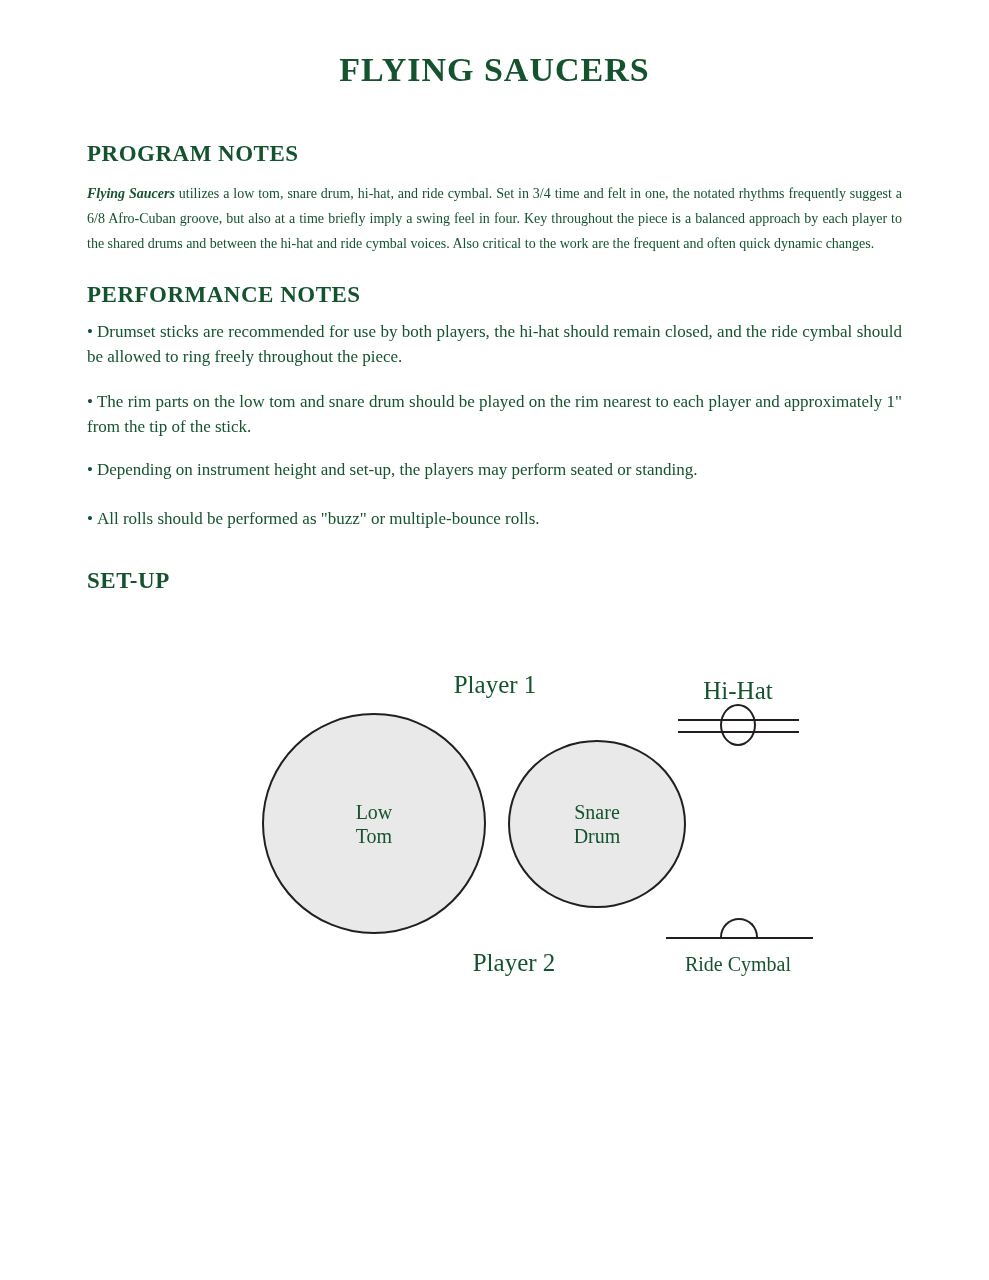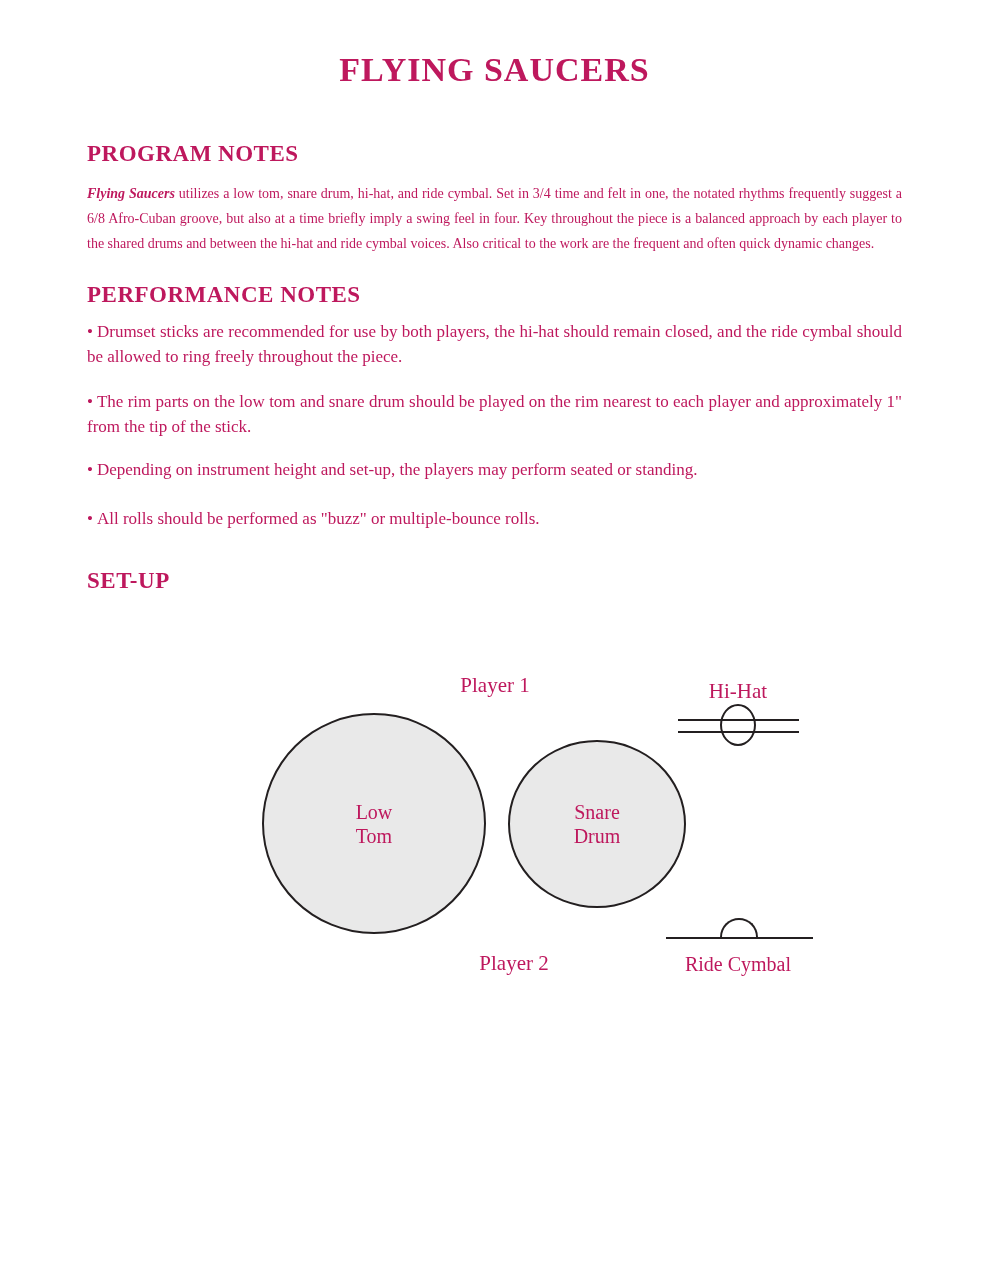--- a/index.html
+++ b/index.html
@@ -1,19 +1,19 @@
 <!DOCTYPE html>
 <html><head>
 <meta charset="utf-8">
 <style>
   html,body { margin:0; padding:0; background:#fff; }
   .page {
     position:relative; width:989px; height:1280px;
     background:#ffffff; overflow:hidden;
-    font-family:"Liberation Serif", serif; color:#be185d;
+    font-family:"Liberation Serif", serif; color:#14532d;
   }
   .content { width:815px; margin-left:87px; }
   .title {
     margin-top:52px; text-align:center;
     font-size:34px; line-height:36px; font-weight:bold; letter-spacing:1px;
   }
   .heading {
     text-align:left; font-size:23px; line-height:26px;
     font-weight:bold; letter-spacing:0.5px;
   }
@@ -25,21 +25,21 @@
   }
   .para .lead { font-style:italic; font-weight:600; }
   .bullet { text-align:justify; font-size:17px; line-height:25px; }
   .bullet .bchar { margin-right:4px; }
   .bullet.b1 { margin-top:11px; }
   .bullet.b2 { margin-top:20px; }
   .bullet.b3 { margin-top:18px; }
   .bullet.b4 { margin-top:24px; }
 
   .diagram { position:relative; height:345px; margin-top:71px; }
-  .dg-label { position:absolute; width:200px; text-align:center; font-size:21px; line-height:24px; }
+  .dg-label { position:absolute; width:200px; text-align:center; font-size:25px; line-height:24px; }
   .lbl-player1 { left:395px; top:8px; }
   .lbl-hihat  { left:638px; top:14px; }
   .lbl-player2 { left:414px; top:286px; }
   .lbl-ride   { left:638px; top:287px; font-size:20px; }
 
   .dline { position:absolute; height:2px; background:#231f20; }
   .hihat-line-top { left:678px; top:54px; width:121px; }
   .hihat-line-bottom { left:678px; top:66px; width:121px; }
   .ride-line { left:666px; top:272px; width:147px; }
 

